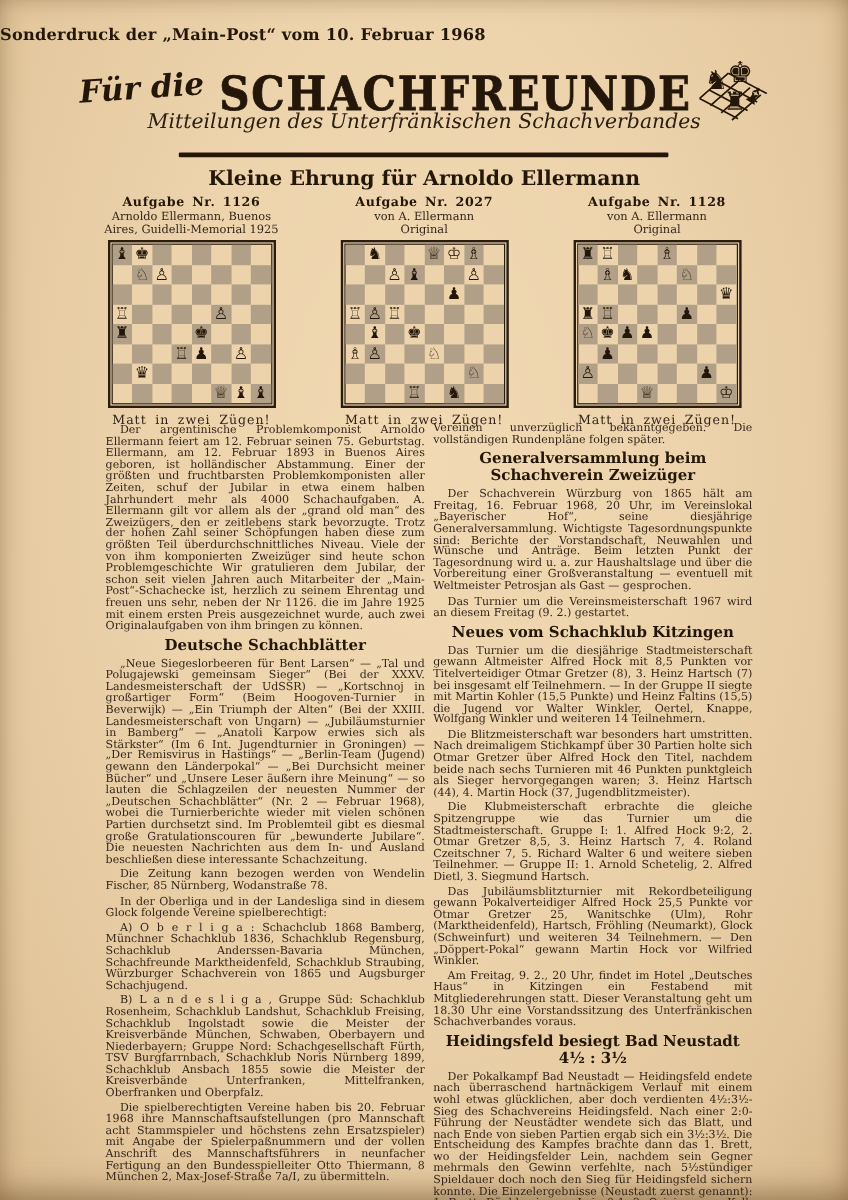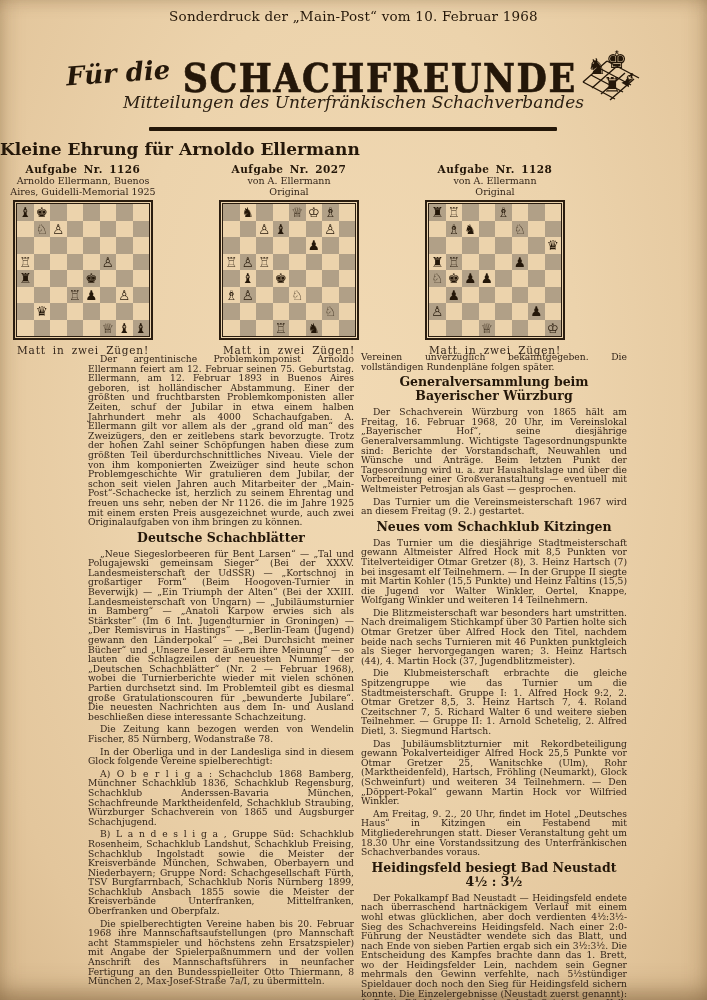--- a/index.html
+++ b/index.html
@@ -9,31 +9,31 @@
       radial-gradient(ellipse at 50% 38%, #f1d9b3 0%, var(--paper,#ecd3ac) 45%, #e3c69c 82%, #d9ba8f 100%);
     box-shadow:
       inset 0 -18px 24px -10px rgba(105,75,40,.5),
       inset 0 12px 20px -14px rgba(105,75,40,.30),
       inset -14px 0 24px -14px rgba(105,75,40,.30),
       inset 14px 0 24px -14px rgba(105,75,40,.25);
     font-family:"DejaVu Serif","Liberation Serif",serif;
     color:var(--ink,#33251a);
   }
   .abs{position:absolute;left:0;right:0;}
-  .preheader{top:8px;text-align:center;font-weight:normal;font-size:13.5px;letter-spacing:.2px;color:var(--heading,#241709);}
+  .preheader{top:21px;font-weight:bold;font-size:13.5px;letter-spacing:.2px;color:var(--heading,#241709);}
   .masthead{top:42px;height:60px;text-align:center;white-space:nowrap;}
   .mh-prefix{display:inline-block;font-style:italic;font-weight:bold;font-size:26px;transform:rotate(-4deg);margin-right:12px;vertical-align:8px;color:var(--heading,#241709);}
   .mh-title{display:inline-block;font-weight:bold;font-size:35px;letter-spacing:1.5px;transform:scaleY(1.12);color:var(--heading,#241709);-webkit-text-stroke:.6px var(--heading,#241709);}
   .mh-logo{display:inline-block;width:62px;height:62px;vertical-align:-14px;margin-left:2px;}
   .subtitle{text-align:center;font-style:italic;font-size:17px;color:#2c2013;}
   .subtitle.s1{top:92px;}
   .subtitle.s2{top:108px;}
   .rule{top:127px;left:149px;right:auto;width:408px;height:4px;background:var(--rule,#241709);border-radius:1px;}
-  .headline{top:139px;font-weight:bold;font-size:17px;color:var(--heading,#241709);}
-  .problems-row{top:163px;display:flex;justify-content:flex-start;gap:40px;}
+  .headline{top:139px;text-align:center;font-weight:bold;font-size:17px;color:var(--heading,#241709);}
+  .problems-row{top:163px;display:flex;justify-content:center;gap:28px;}
   .problem{width:166px;text-align:center;}
   .p-title{font-weight:bold;font-size:10.5px;letter-spacing:.5px;word-spacing:2px;color:var(--heading,#241709);}
   .p-by{font-size:9.5px;line-height:11px;}
   .board{margin:6px auto 0;width:132px;display:grid;grid-template-columns:repeat(8,16.5px);grid-auto-rows:16.5px;
     border:1px solid var(--board-line,#2a1d10);outline:2px solid var(--board-line,#2a1d10);outline-offset:1px;
     background:var(--paper,#ecd3ac);font-family:"DejaVu Sans","Liberation Sans",sans-serif;}
   .cell{width:16.5px;height:16.5px;display:flex;align-items:center;justify-content:center;font-size:13.5px;line-height:16.5px;color:#241709;}
   .cell.dark{background:var(--board-dark,#b1a087);}
   .p-caption{margin-top:7px;font-size:10.5px;letter-spacing:.8px;word-spacing:3px;}
   .col{position:absolute;width:266px;font-size:9.2px;line-height:9.6px;text-align:justify;}
@@ -403,21 +403,21 @@
       <h3>Deutsche Schachblätter</h3>
       <p>„Neue Siegeslorbeeren für Bent Larsen“ — „Tal und Polugajewski gemeinsam Sieger“ (Bei der XXXV. Landesmeisterschaft der UdSSR) — „Kortschnoj in großartiger Form“ (Beim Hoogoven-Turnier in Beverwijk) — „Ein Triumph der Alten“ (Bei der XXIII. Landesmeisterschaft von Ungarn) — „Jubiläumsturnier in Bamberg“ — „Anatoli Karpow erwies sich als Stärkster“ (Im 6 Int. Jugendturnier in Groningen) — „Der Remisvirus in Hastings“ — „Berlin-Team (Jugend) gewann den Länderpokal“ — „Bei Durchsicht meiner Bücher“ und „Unsere Leser äußern ihre Meinung“ — so lauten die Schlagzeilen der neuesten Nummer der „Deutschen Schachblätter“ (Nr. 2 — Februar 1968), wobei die Turnierberichte wieder mit vielen schönen Partien durchsetzt sind. Im Problemteil gibt es diesmal große Gratulationscouren für „bewunderte Jubilare“. Die neuesten Nachrichten aus dem In- und Ausland beschließen diese interessante Schachzeitung.</p>
       <p>Die Zeitung kann bezogen werden von Wendelin Fischer, 85 Nürnberg, Wodanstraße 78.</p>
       <p>In der Oberliga und in der Landesliga sind in diesem Glock folgende Vereine spielberechtigt:</p>
       <p>A) O b e r l i g a : Schachclub 1868 Bamberg, Münchner Schachklub 1836, Schachklub Regensburg, Schachklub Anderssen-Bavaria München, Schachfreunde Marktheidenfeld, Schachklub Straubing, Würzburger Schachverein von 1865 und Augsburger Schachjugend.</p>
       <p>B) L a n d e s l i g a , Gruppe Süd: Schachklub Rosenheim, Schachklub Landshut, Schachklub Freising, Schachklub Ingolstadt sowie die Meister der Kreisverbände München, Schwaben, Oberbayern und Niederbayern; Gruppe Nord: Schachgesellschaft Fürth, TSV Burgfarrnbach, Schachklub Noris Nürnberg 1899, Schachklub Ansbach 1855 sowie die Meister der Kreisverbände Unterfranken, Mittelfranken, Oberfranken und Oberpfalz.</p>
       <p>Die spielberechtigten Vereine haben bis 20. Februar 1968 ihre Mannschaftsaufstellungen (pro Mannschaft acht Stammspieler und höchstens zehn Ersatzspieler) mit Angabe der Spielerpaßnummern und der vollen Anschrift des Mannschaftsführers in neunfacher Fertigung an den Bundesspielleiter Otto Thiermann, 8 München 2, Max-Josef-Straße 7a/I, zu übermitteln.</p>
     </div>
   <div class="col col-right" id="col-right">
       <p class="no-indent">Vereinen unverzüglich bekanntgegeben. Die vollständigen Rundenpläne folgen später.</p>
-      <h3>Generalversammlung beim Bayerischer Würzburg</h3>
+      <h3>Generalversammlung beim Schachverein Zweizüger</h3>
       <p>Der Schachverein Würzburg von 1865 hält am Freitag, 16. Februar 1968, 20 Uhr, im Vereinslokal „Bayerischer Hof“, seine diesjährige Generalversammlung. Wichtigste Tagesordnungspunkte sind: Berichte der Vorstandschaft, Neuwahlen und Wünsche und Anträge. Beim letzten Punkt der Tagesordnung wird u. a. zur Haushaltslage und über die Vorbereitung einer Großveranstaltung — eventuell mit Weltmeister Petrosjan als Gast — gesprochen.</p>
       <p>Das Turnier um die Vereinsmeisterschaft 1967 wird an diesem Freitag (9. 2.) gestartet.</p>
       <h3>Neues vom Schachklub Kitzingen</h3>
       <p>Das Turnier um die diesjährige Stadtmeisterschaft gewann Altmeister Alfred Hock mit 8,5 Punkten vor Titelverteidiger Otmar Gretzer (8), 3. Heinz Hartsch (7) bei insgesamt elf Teilnehmern. — In der Gruppe II siegte mit Martin Kohler (15,5 Punkte) und Heinz Faltins (15,5) die Jugend vor Walter Winkler, Oertel, Knappe, Wolfgang Winkler und weiteren 14 Teilnehmern.</p>
       <p>Die Blitzmeisterschaft war besonders hart umstritten. Nach dreimaligem Stichkampf über 30 Partien holte sich Otmar Gretzer über Alfred Hock den Titel, nachdem beide nach sechs Turnieren mit 46 Punkten punktgleich als Sieger hervorgegangen waren; 3. Heinz Hartsch (44), 4. Martin Hock (37, Jugendblitzmeister).</p>
       <p>Die Klubmeisterschaft erbrachte die gleiche Spitzengruppe wie das Turnier um die Stadtmeisterschaft. Gruppe I: 1. Alfred Hock 9:2, 2. Otmar Gretzer 8,5, 3. Heinz Hartsch 7, 4. Roland Czeitschner 7, 5. Richard Walter 6 und weitere sieben Teilnehmer. — Gruppe II: 1. Arnold Schetelig, 2. Alfred Dietl, 3. Siegmund Hartsch.</p>
       <p>Das Jubiläumsblitzturnier mit Rekordbeteiligung gewann Pokalverteidiger Alfred Hock 25,5 Punkte vor Otmar Gretzer 25, Wanitschke (Ulm), Rohr (Marktheidenfeld), Hartsch, Fröhling (Neumarkt), Glock (Schweinfurt) und weiteren 34 Teilnehmern. — Den „Döppert-Pokal“ gewann Martin Hock vor Wilfried Winkler.</p>
       <p>Am Freitag, 9. 2., 20 Uhr, findet im Hotel „Deutsches Haus“ in Kitzingen ein Festabend mit Mitgliederehrungen statt. Dieser Veranstaltung geht um 18.30 Uhr eine Vorstandssitzung des Unterfränkischen Schachverbandes voraus.</p>
       <h3>Heidingsfeld besiegt Bad Neustadt 4½ : 3½</h3>
       <p>Der Pokalkampf Bad Neustadt — Heidingsfeld endete nach überraschend hartnäckigem Verlauf mit einem wohl etwas glücklichen, aber doch verdienten 4½:3½-Sieg des Schachvereins Heidingsfeld. Nach einer 2:0-Führung der Neustädter wendete sich das Blatt, und nach Ende von sieben Partien ergab sich ein 3½:3½. Die Entscheidung des Kampfes brachte dann das 1. Brett, wo der Heidingsfelder Lein, nachdem sein Gegner mehrmals den Gewinn verfehlte, nach 5½stündiger Spieldauer doch noch den Sieg für Heidingsfeld sichern konnte. Die Einzelergebnisse (Neustadt zuerst genannt): 1. Brett: Däubler jun. — Lein 0:1, 2. Osieja gegen Kolb 0:1, 3. Varkonyi — Scheumann ½, 4. Däubler sen. — Riedl ½, 5. Scherf — Matern 0:1, 6. Sendner — Meckel ½, 7. Knabenbauer — Ruffershöfer 1:0, 8. Rützel — Neubert 1:0. — Die nächsten Kämpfe: Lohr — Eisenfeld, Heidingsfeld — Stockstadt.</p>

